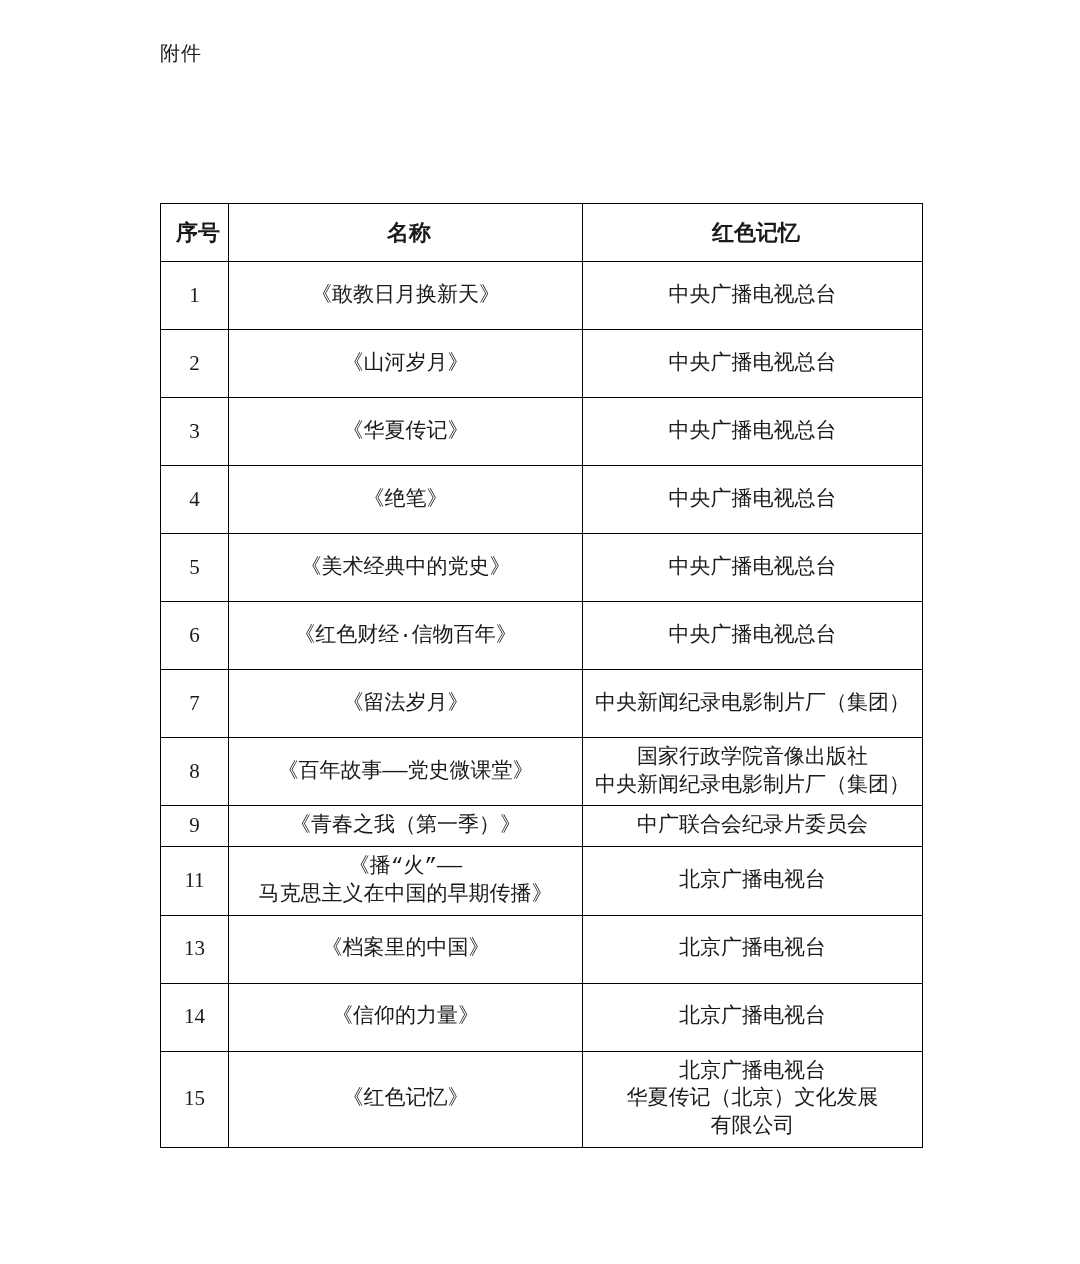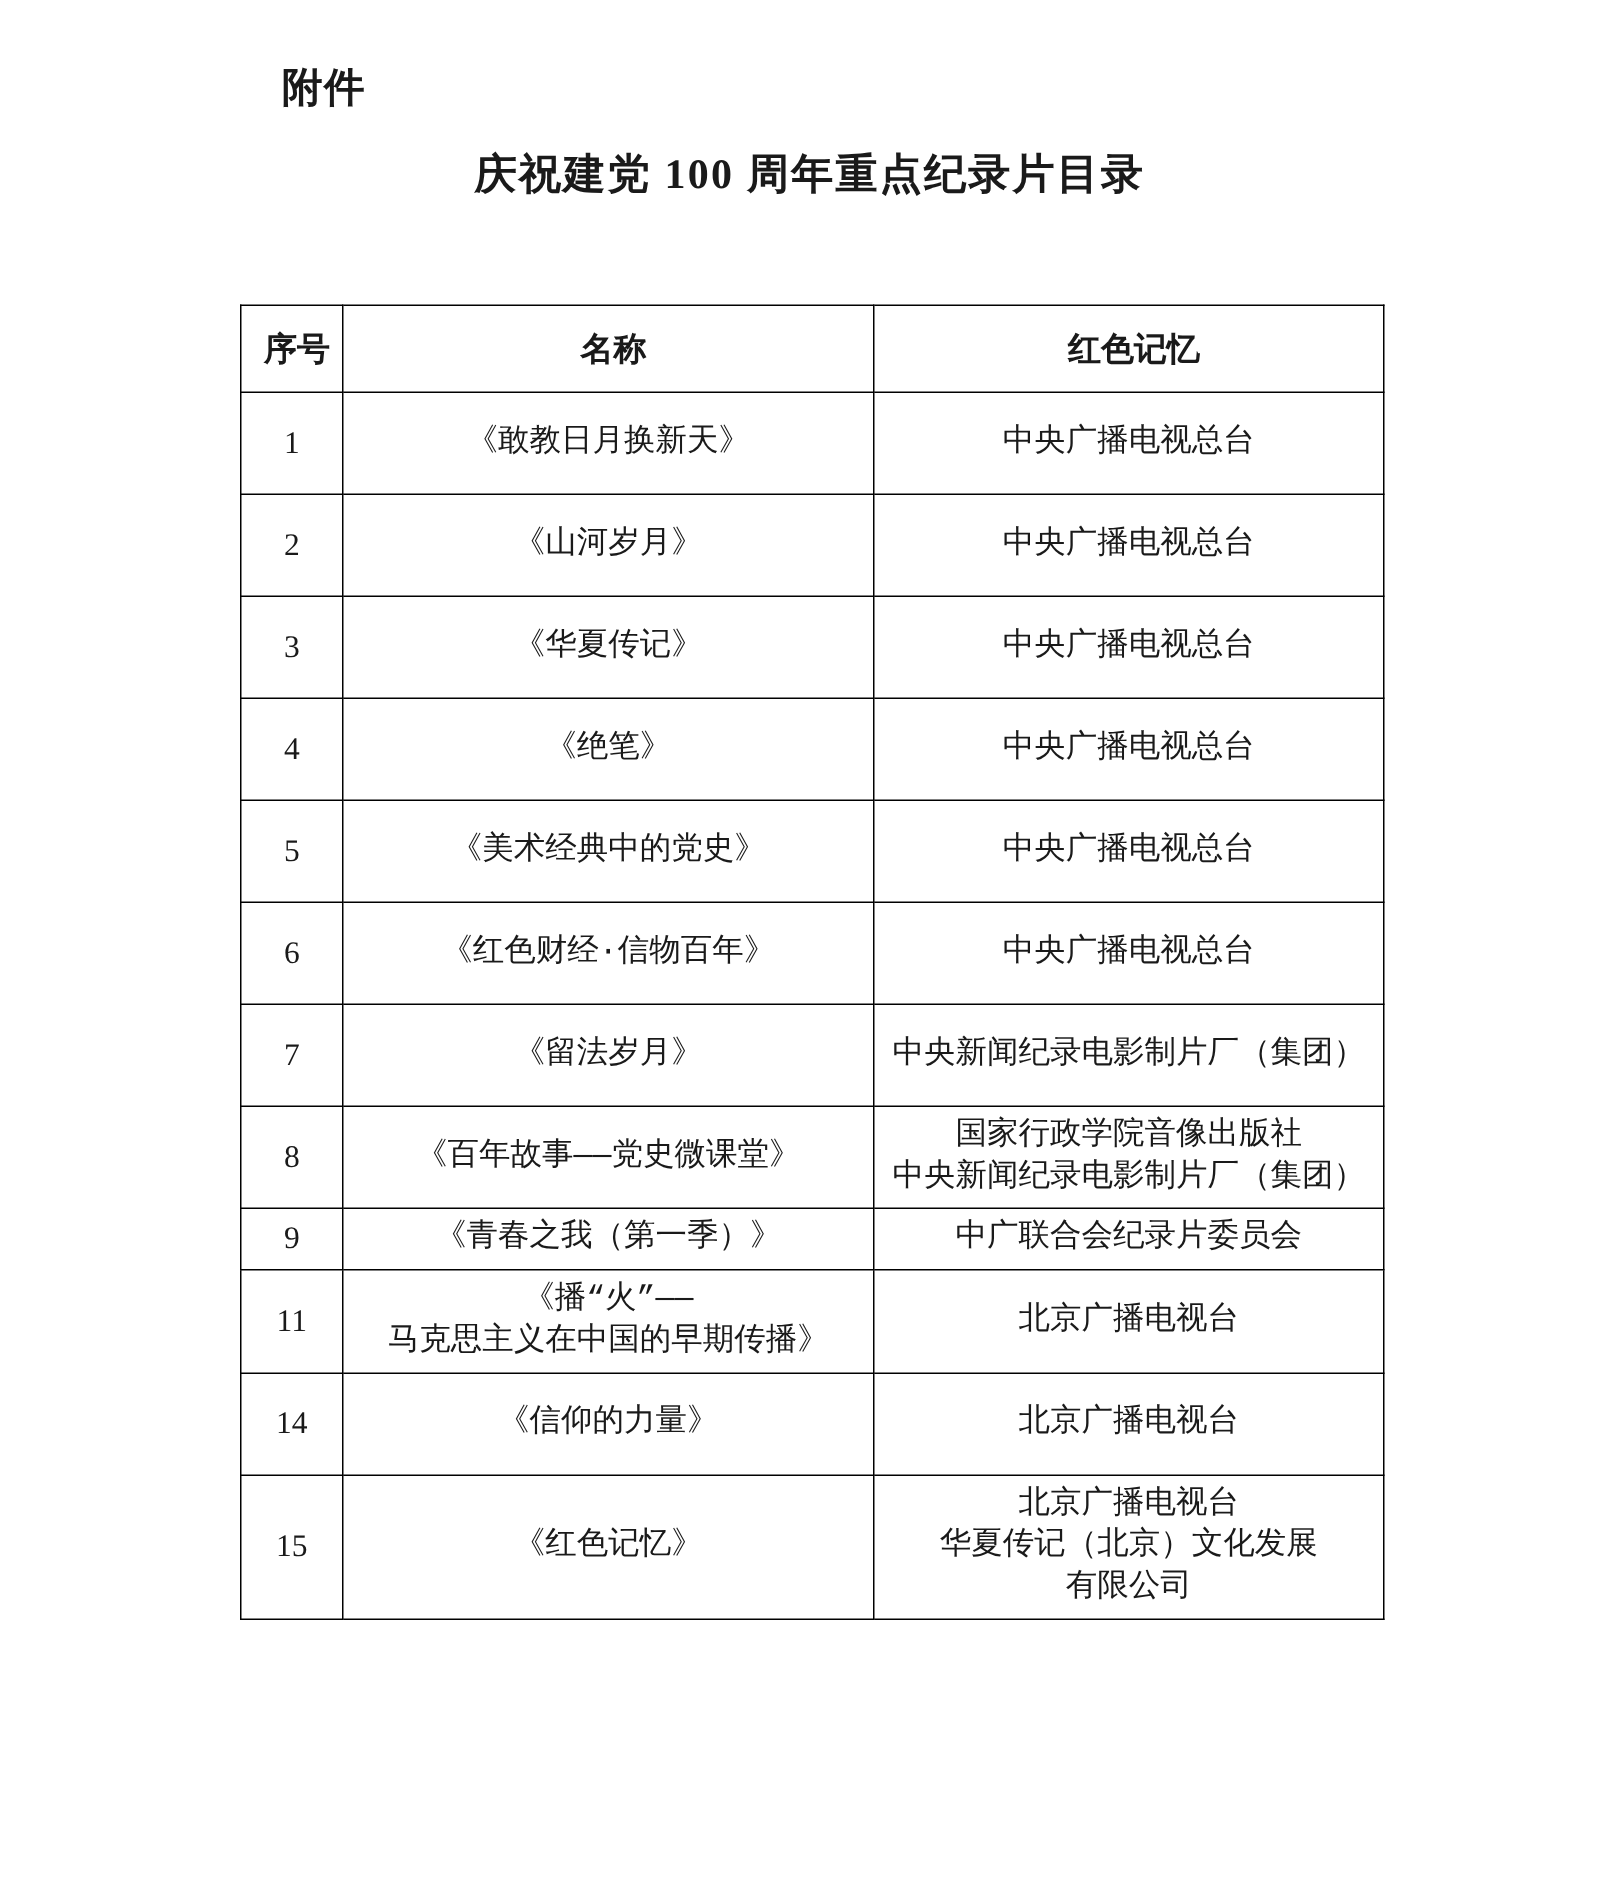--- a/index.html
+++ b/index.html
@@ -18,24 +18,23 @@
     position: relative;
     width: 1080px;
     height: 1264px;
     box-sizing: border-box;
     padding: 0;
   }
   .attachment-label {
     position: absolute;
     left: 160px;
     top: 40px;
-    font-size: 27px;
-    font-weight: bold;
+    font-size: 20px;
+    font-weight: normal;
     letter-spacing: 1px;
-    margin-left: 28px;
   }
   .doc-title {
     position: absolute;
     left: 0;
     right: 0;
     top: 97px;
     text-align: center;
     font-size: 28px;
     font-weight: bold;
     letter-spacing: 1.5px;
@@ -77,21 +76,20 @@
   tr.r1 td { height: 55px; }
   tr.r2 td { height: 55px; }
 </style>
 </head>
 <body>
 
 <div class="page">
 
   <div class="attachment-label">附件</div>
 
-  <div class="doc-title">庆祝建党 100 周年重点纪录片目录</div>
 
   <table class="catalog">
     <colgroup>
       <col class="c-idx">
       <col class="c-name">
       <col class="c-org">
     </colgroup>
     <thead>
       <tr>
         <th>序号</th>
@@ -146,20 +144,25 @@
         <td class="name">《青春之我（第一季）》</td>
         <td class="org">中广联合会纪录片委员会</td>
       </tr>
       <tr>
         <td class="idx">11</td>
         <td class="name">《播“火”——
 马克思主义在中国的早期传播》</td>
         <td class="org">北京广播电视台</td>
       </tr>
       <tr class="r1">
+        <td class="idx">13</td>
+        <td class="name">《档案里的中国》</td>
+        <td class="org">北京广播电视台</td>
+      </tr>
+      <tr class="r1">
         <td class="idx">14</td>
         <td class="name">《信仰的力量》</td>
         <td class="org">北京广播电视台</td>
       </tr>
       <tr>
         <td class="idx">15</td>
         <td class="name">《红色记忆》</td>
         <td class="org">北京广播电视台
 华夏传记（北京）文化发展
 有限公司</td>

